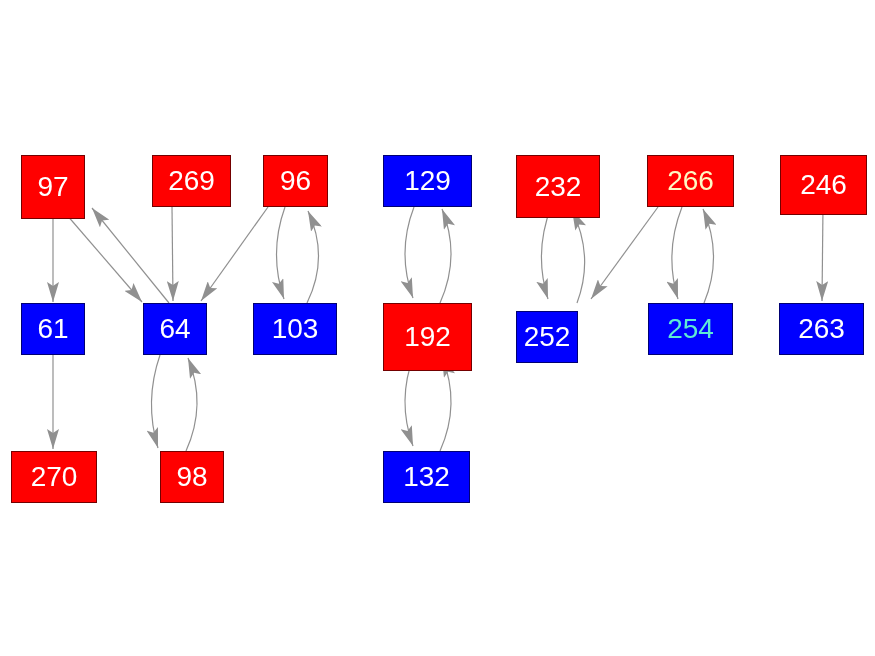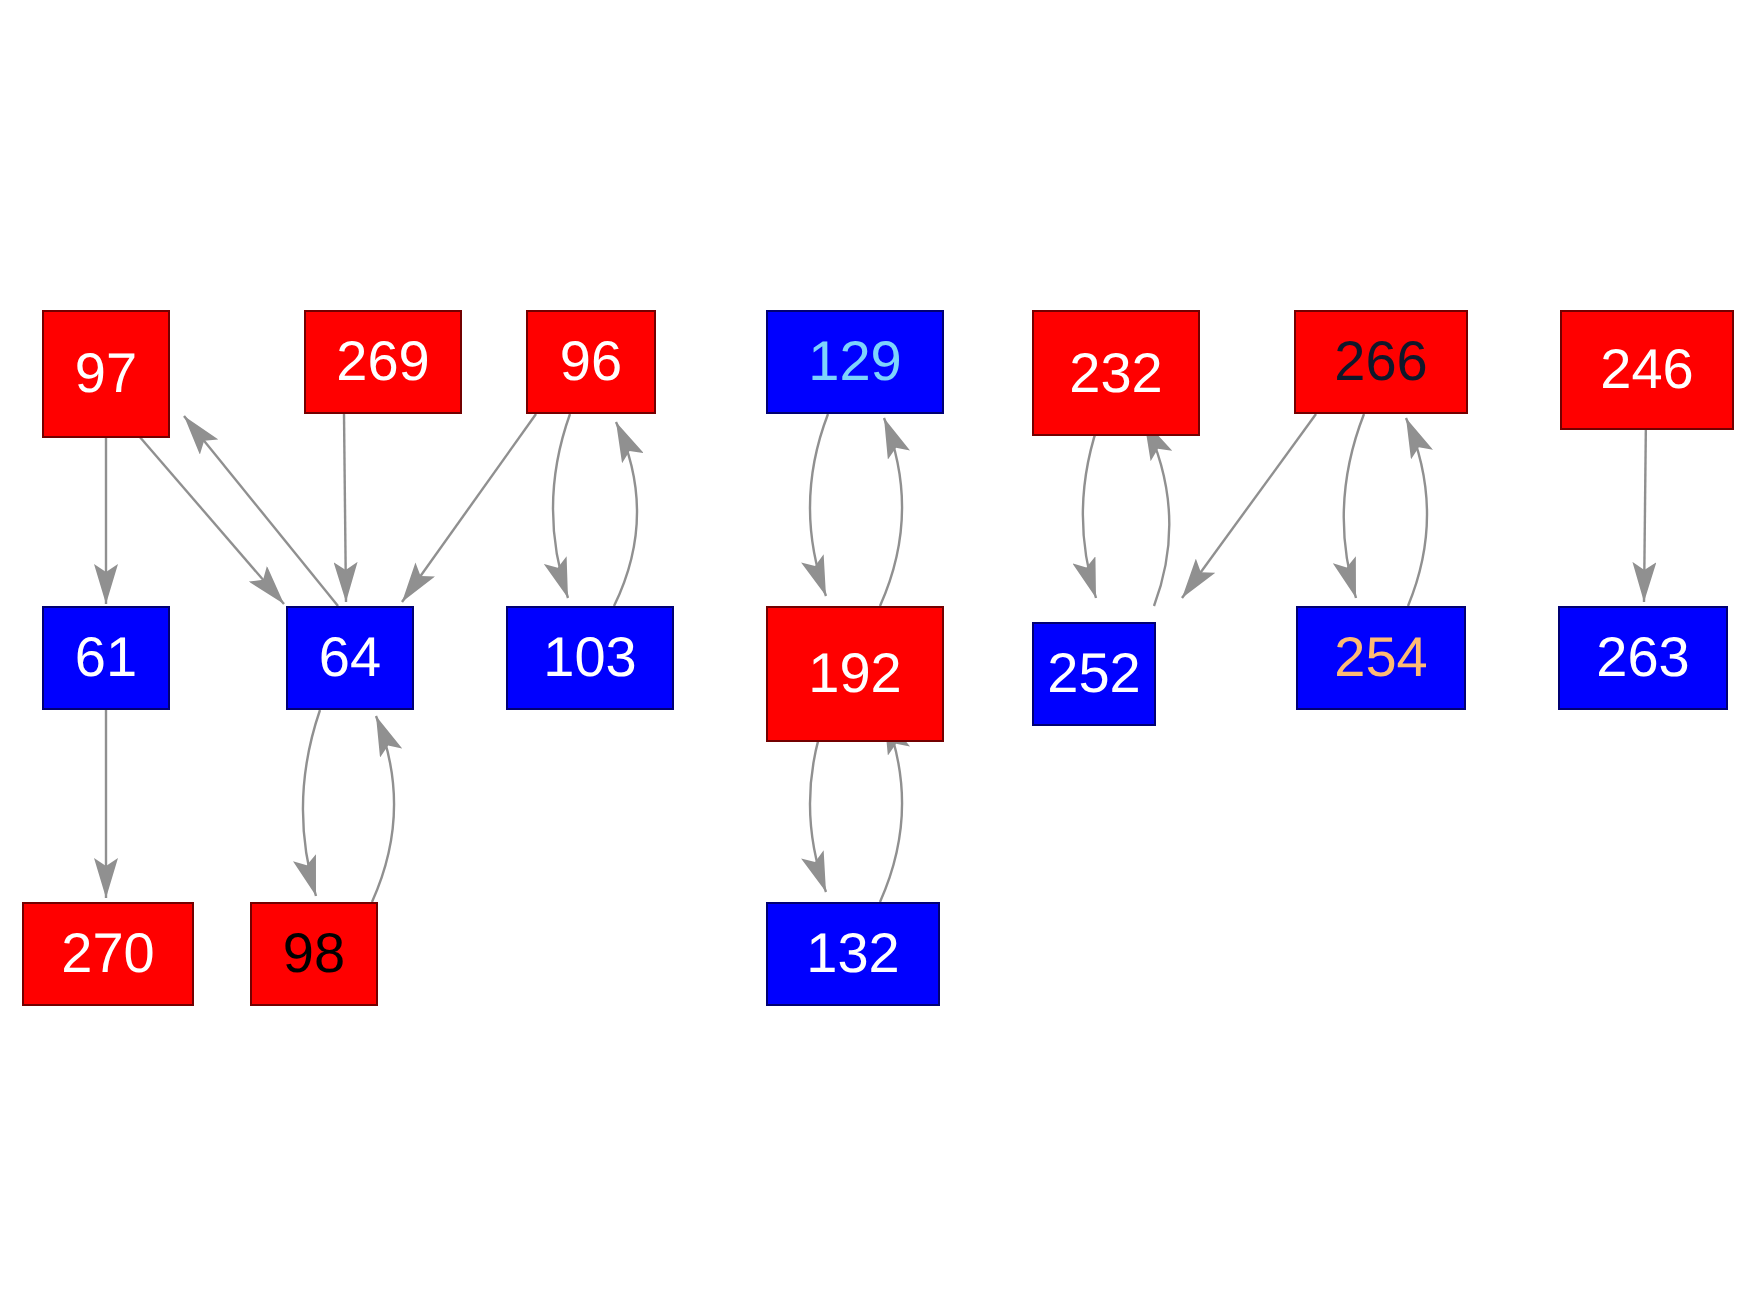--- a/index.html
+++ b/index.html
@@ -79,56 +79,56 @@
   <div id="nodes-layer">
       <div class="graph-node" style="left: 21px; top: 155px; width: 64px; height: 64px; background: rgb(255, 0, 0); color: rgb(255, 255, 255);">
         <span>97</span>
       </div>
       <div class="graph-node" style="left: 130px; top: 155px; width: 79px; height: 52px; background: rgb(255, 0, 0); color: rgb(255, 255, 255); margin-left: 22px;">
         <span>269</span>
       </div>
       <div class="graph-node" style="left: 263px; top: 155px; width: 65px; height: 52px; background: rgb(255, 0, 0); color: rgb(255, 255, 255);">
         <span>96</span>
       </div>
-      <div class="graph-node" style="left: 383px; top: 155px; width: 89px; height: 52px; background: rgb(0, 0, 255); color: #7dd3fc;">
+      <div class="graph-node" style="left: 383px; top: 155px; width: 89px; height: 52px; background: rgb(0, 0, 255); color: #ffffff;">
         <span>129</span>
       </div>
       <div class="graph-node" style="left: 516px; top: 155px; width: 84px; height: 63px; background: rgb(255, 0, 0); color: rgb(255, 255, 255);">
         <span>232</span>
       </div>
-      <div class="graph-node" style="left: 647px; top: 155px; width: 87px; height: 52px; background: rgb(255, 0, 0); color: #0f172a;">
+      <div class="graph-node" style="left: 647px; top: 155px; width: 87px; height: 52px; background: rgb(255, 0, 0); color: #fef9c3;">
         <span>266</span>
       </div>
       <div class="graph-node" style="left: 780px; top: 155px; width: 87px; height: 60px; background: rgb(255, 0, 0); color: rgb(255, 255, 255);">
         <span>246</span>
       </div>
       <div class="graph-node" style="left: 21px; top: 303px; width: 64px; height: 52px; background: rgb(0, 0, 255); color: rgb(255, 255, 255);">
         <span>61</span>
       </div>
       <div class="graph-node" style="left: 143px; top: 303px; width: 64px; height: 52px; background: rgb(0, 0, 255); color: rgb(255, 255, 255);">
         <span>64</span>
       </div>
       <div class="graph-node" style="left: 253px; top: 303px; width: 84px; height: 52px; background: rgb(0, 0, 255); color: rgb(255, 255, 255);">
         <span>103</span>
       </div>
       <div class="graph-node" style="left: 383px; top: 303px; width: 89px; height: 68px; background: rgb(255, 0, 0); color: rgb(255, 255, 255);">
         <span>192</span>
       </div>
       <div class="graph-node" style="left: 516px; top: 311px; width: 62px; height: 52px; background: rgb(0, 0, 255); color: rgb(255, 255, 255);">
         <span>252</span>
       </div>
-      <div class="graph-node" style="left: 648px; top: 303px; width: 85px; height: 52px; background: rgb(0, 0, 255); color: #fdba74;">
+      <div class="graph-node" style="left: 648px; top: 303px; width: 85px; height: 52px; background: rgb(0, 0, 255); color: #5eead4;">
         <span>254</span>
       </div>
       <div class="graph-node" style="left: 779px; top: 303px; width: 85px; height: 52px; background: rgb(0, 0, 255); color: rgb(255, 255, 255);">
         <span>263</span>
       </div>
       <div class="graph-node" style="left: 11px; top: 451px; width: 86px; height: 52px; background: rgb(255, 0, 0); color: #ffffff;">
         <span>270</span>
       </div>
-      <div class="graph-node" style="left: 125px; top: 451px; width: 64px; height: 52px; background: rgb(255, 0, 0); color: #000000; text-align: center;">
+      <div class="graph-node" style="left: 160px; top: 451px; width: 64px; height: 52px; background: rgb(255, 0, 0); color: #ffffff; text-align: center;">
         <span>98</span>
       </div>
       <div class="graph-node" style="left: 383px; top: 451px; width: 87px; height: 52px; background: rgb(0, 0, 255); color: rgb(255, 255, 255);">
         <span>132</span>
       </div>
     </div>
 </div>
 
 </body></html>

